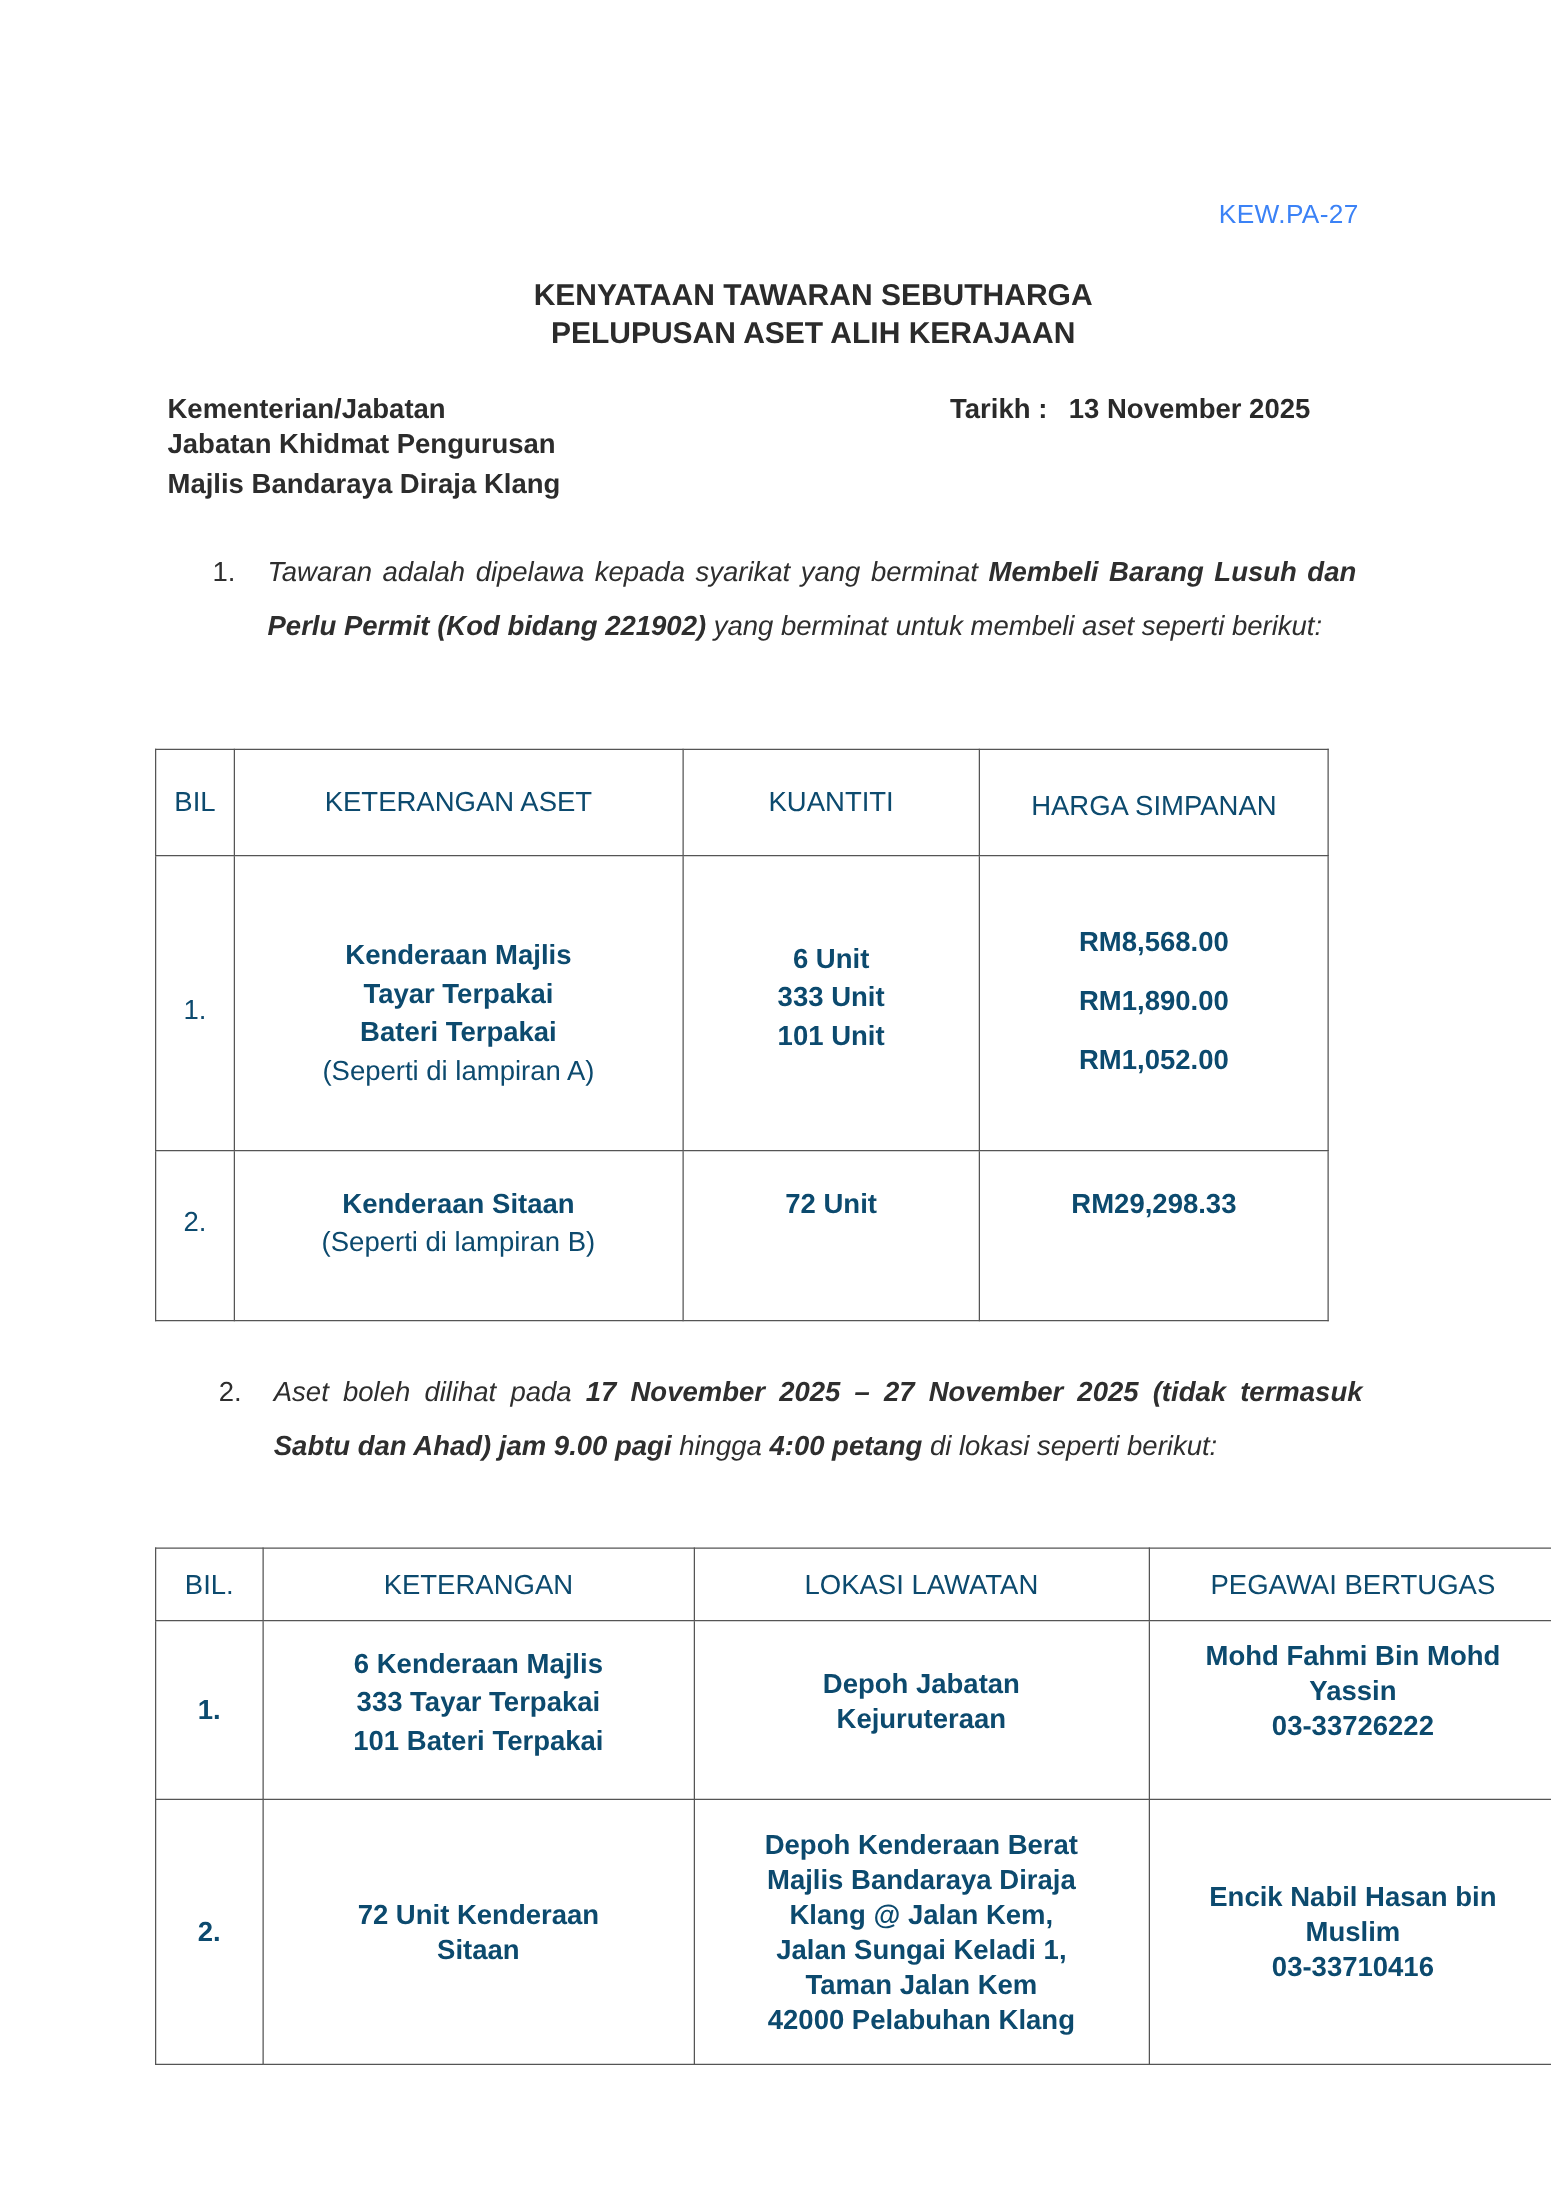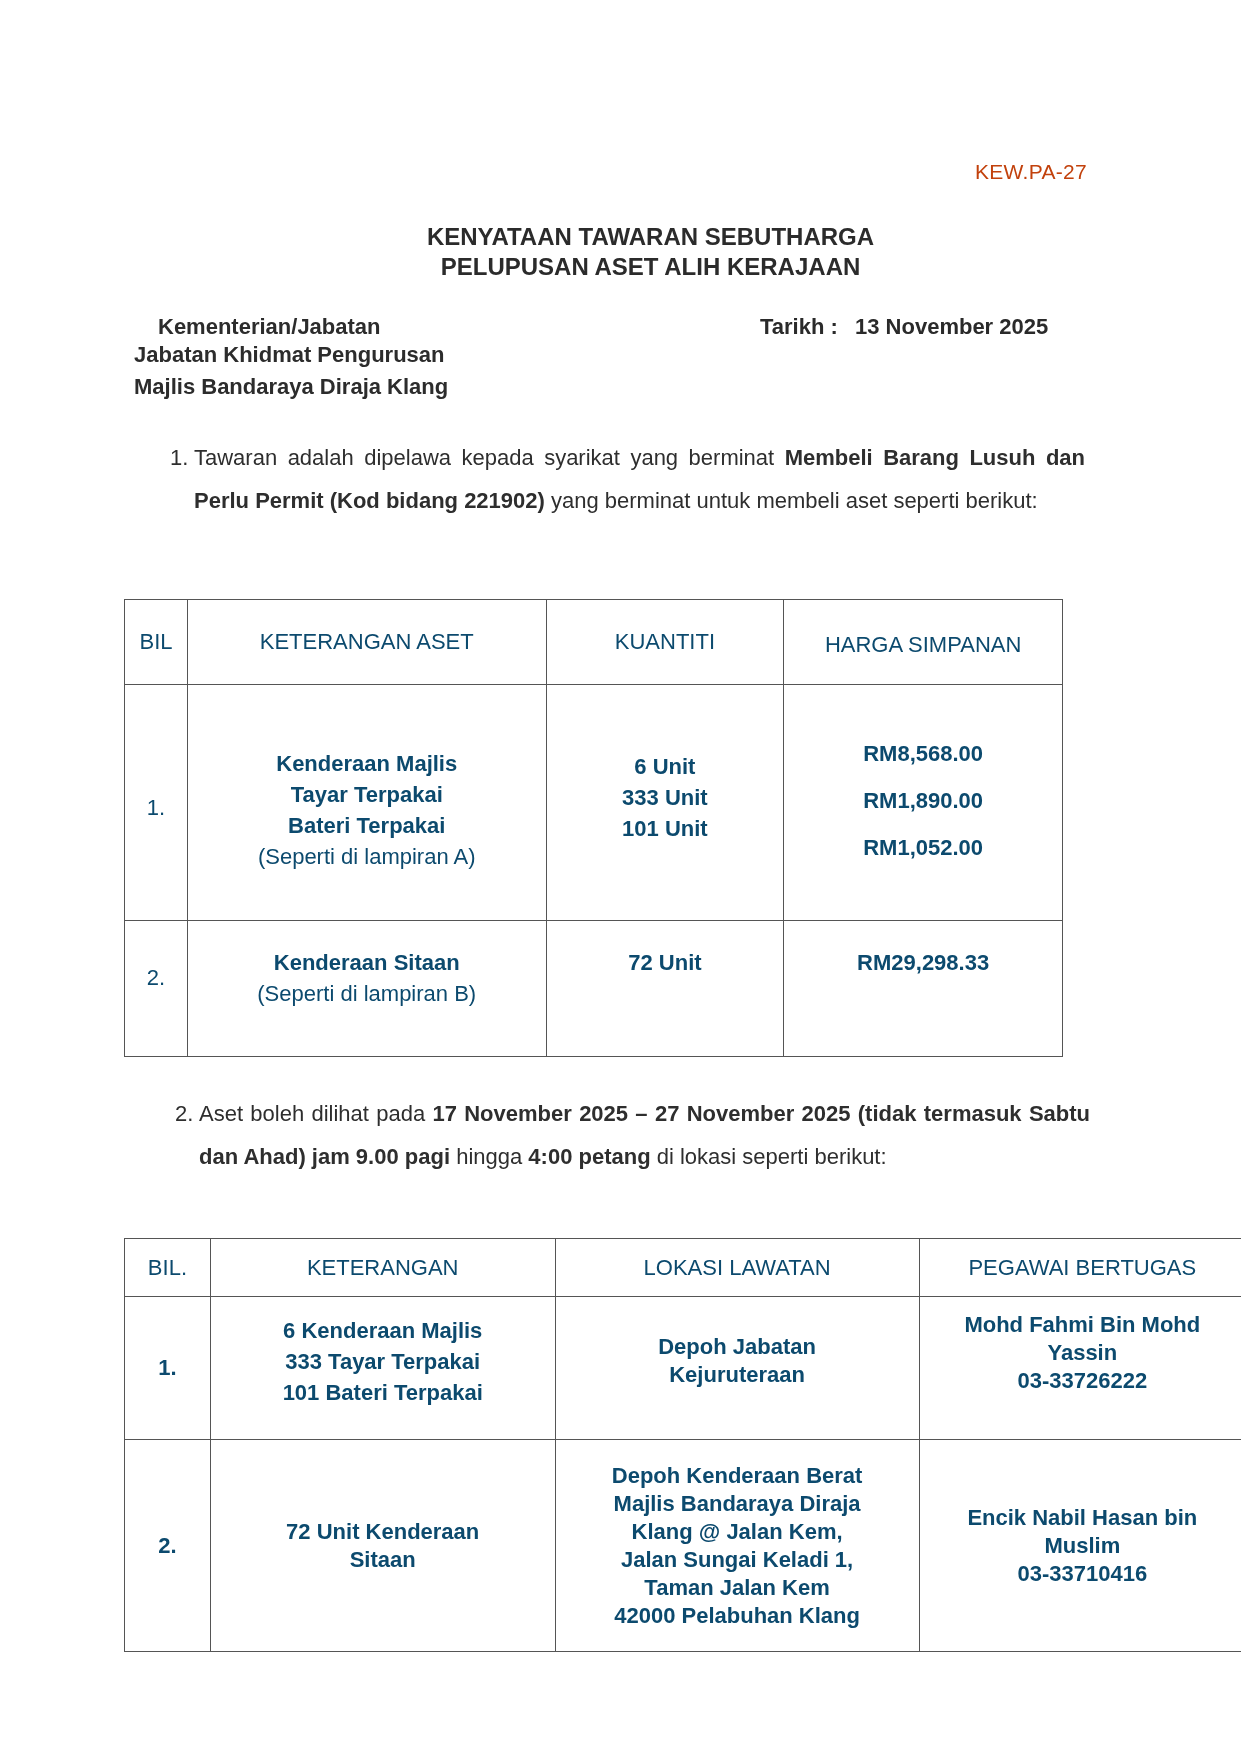--- a/index.html
+++ b/index.html
@@ -1,35 +1,35 @@
 <!DOCTYPE html>
 <html><head>
 <meta charset="utf-8">
 <style>
   html, body { margin: 0; padding: 0; background: #ffffff; }
   body {
     width: 1241px; height: 1755px; position: relative; overflow: hidden;
     font-family: "Liberation Sans", sans-serif; color: #2a2a2a;
   }
   .abs { position: absolute; }
-  .form-code { left: 975px; top: 160px; font-size: 21px; color: #c2410c; letter-spacing: 0.3px; }
+  .form-code { left: 975px; top: 160px; font-size: 21px; color: #3b82f6; letter-spacing: 0.3px; }
   .title { left: 0; width: 1241px; text-align: center; font-weight: bold; font-size: 24px; line-height: 30px; color: #2b2b2b; }
   .title1 { top: 222px; left: 30px; }
   .title2 { top: 252px; left: 30px; }
   .dept { left: 134px; font-size: 22px; font-weight: bold; line-height: 30px; color: #2c2c2c; }
-  .dept1 { top: 312px; margin-left: 24px; }
+  .dept1 { top: 312px; }
   .dept2 { top: 340px; text-align: right; }
   .dept3 { top: 372px; }
   .date { left: 760px; top: 312px; font-size: 22px; font-weight: bold; line-height: 30px; }
   .date .lbl { display: inline-block; width: 95px; }
   .para { font-size: 22px; line-height: 43px; color: #2e2e2e; text-align: justify; }
   .para1 { left: 170px; top: 436px; width: 915px; }
   .para2 { left: 175px; top: 1092px; width: 915px; }
   .para .num { position: absolute; left: 0; }
-  .para .body { margin-left: 24px; display: block; }
+  .para .body { margin-left: 44px; display: block; font-style: italic; }
   .para b { font-weight: bold; }
   table.grid { position: absolute; border-collapse: collapse; }
   table.grid td, table.grid th {
     border: 1.5px solid #555; text-align: center; vertical-align: middle; padding: 0;
     font-size: 22px; color: #0c4a6e;
   }
   table.grid th { font-weight: normal; }
   .t1 { left: 124px; top: 599px; width: 939px; height: 458px; }
   .t2 { left: 124px; top: 1238px; width: 1122px; height: 413px; }
   .bold { font-weight: bold; }

